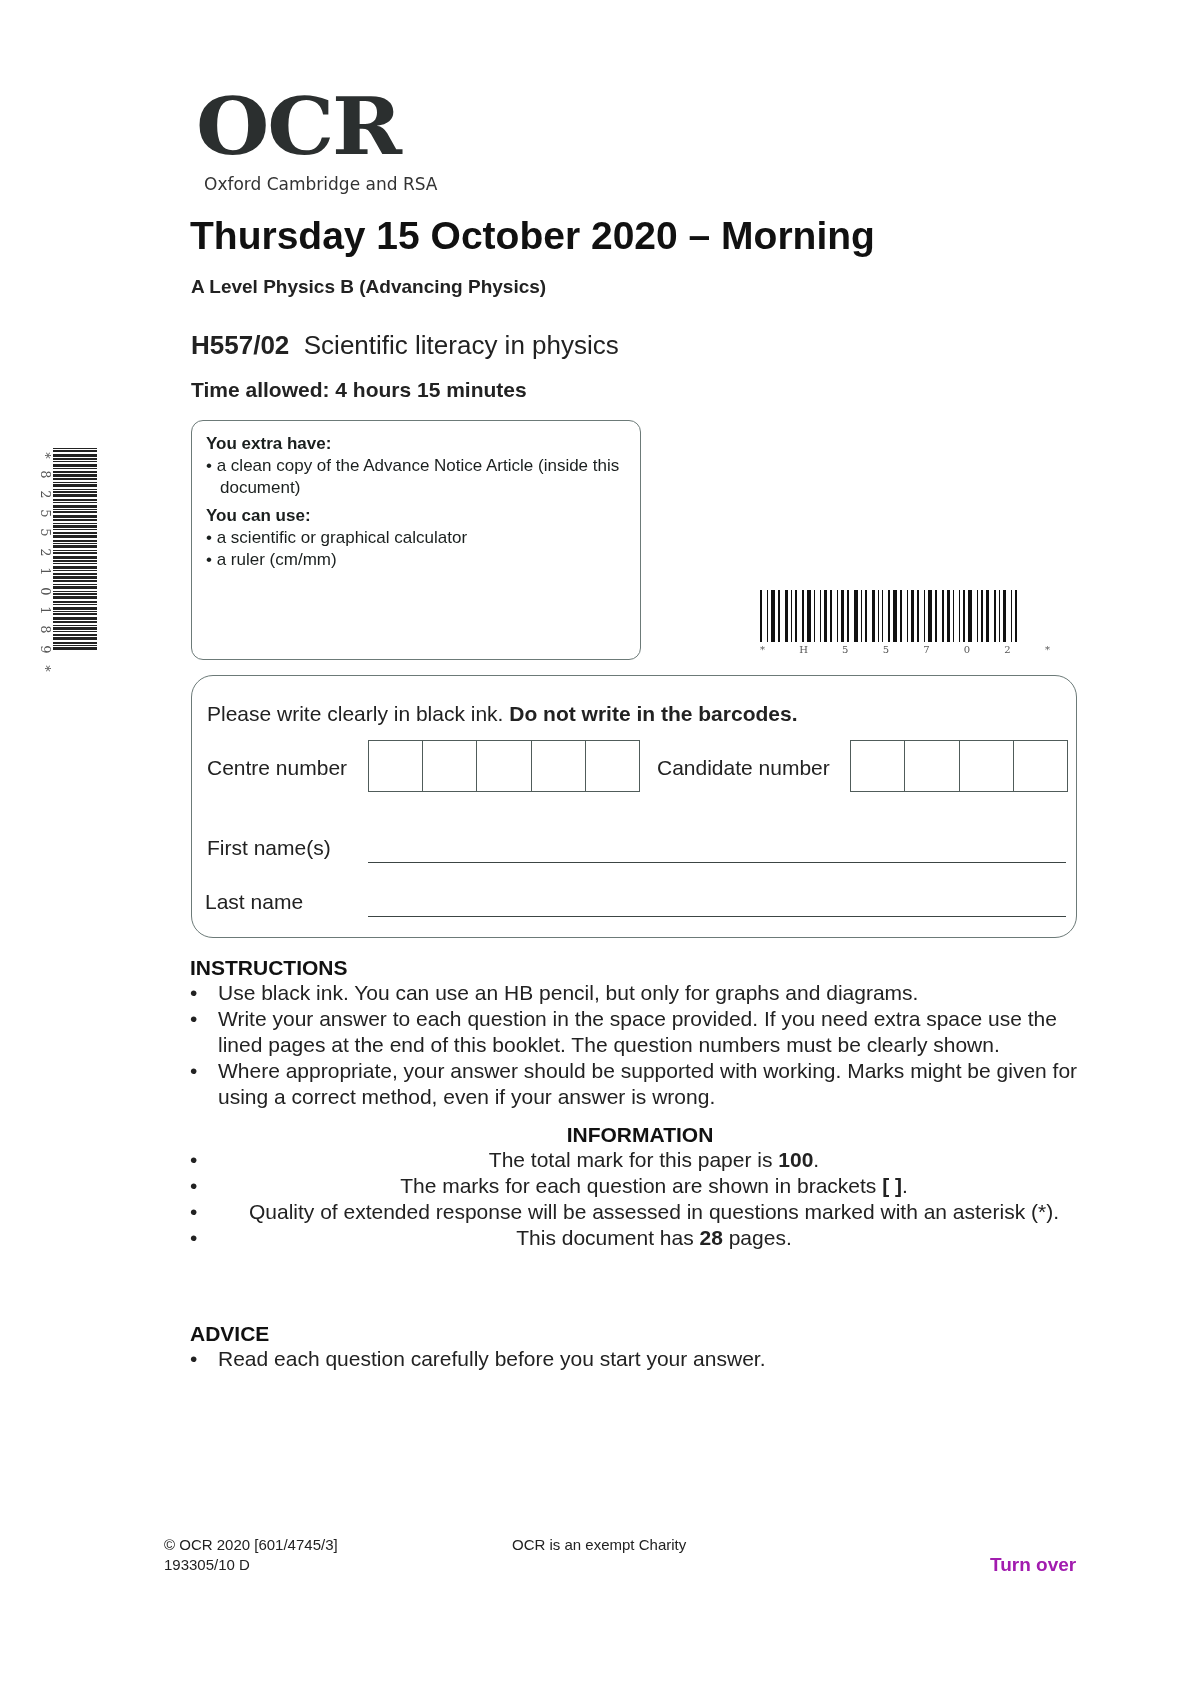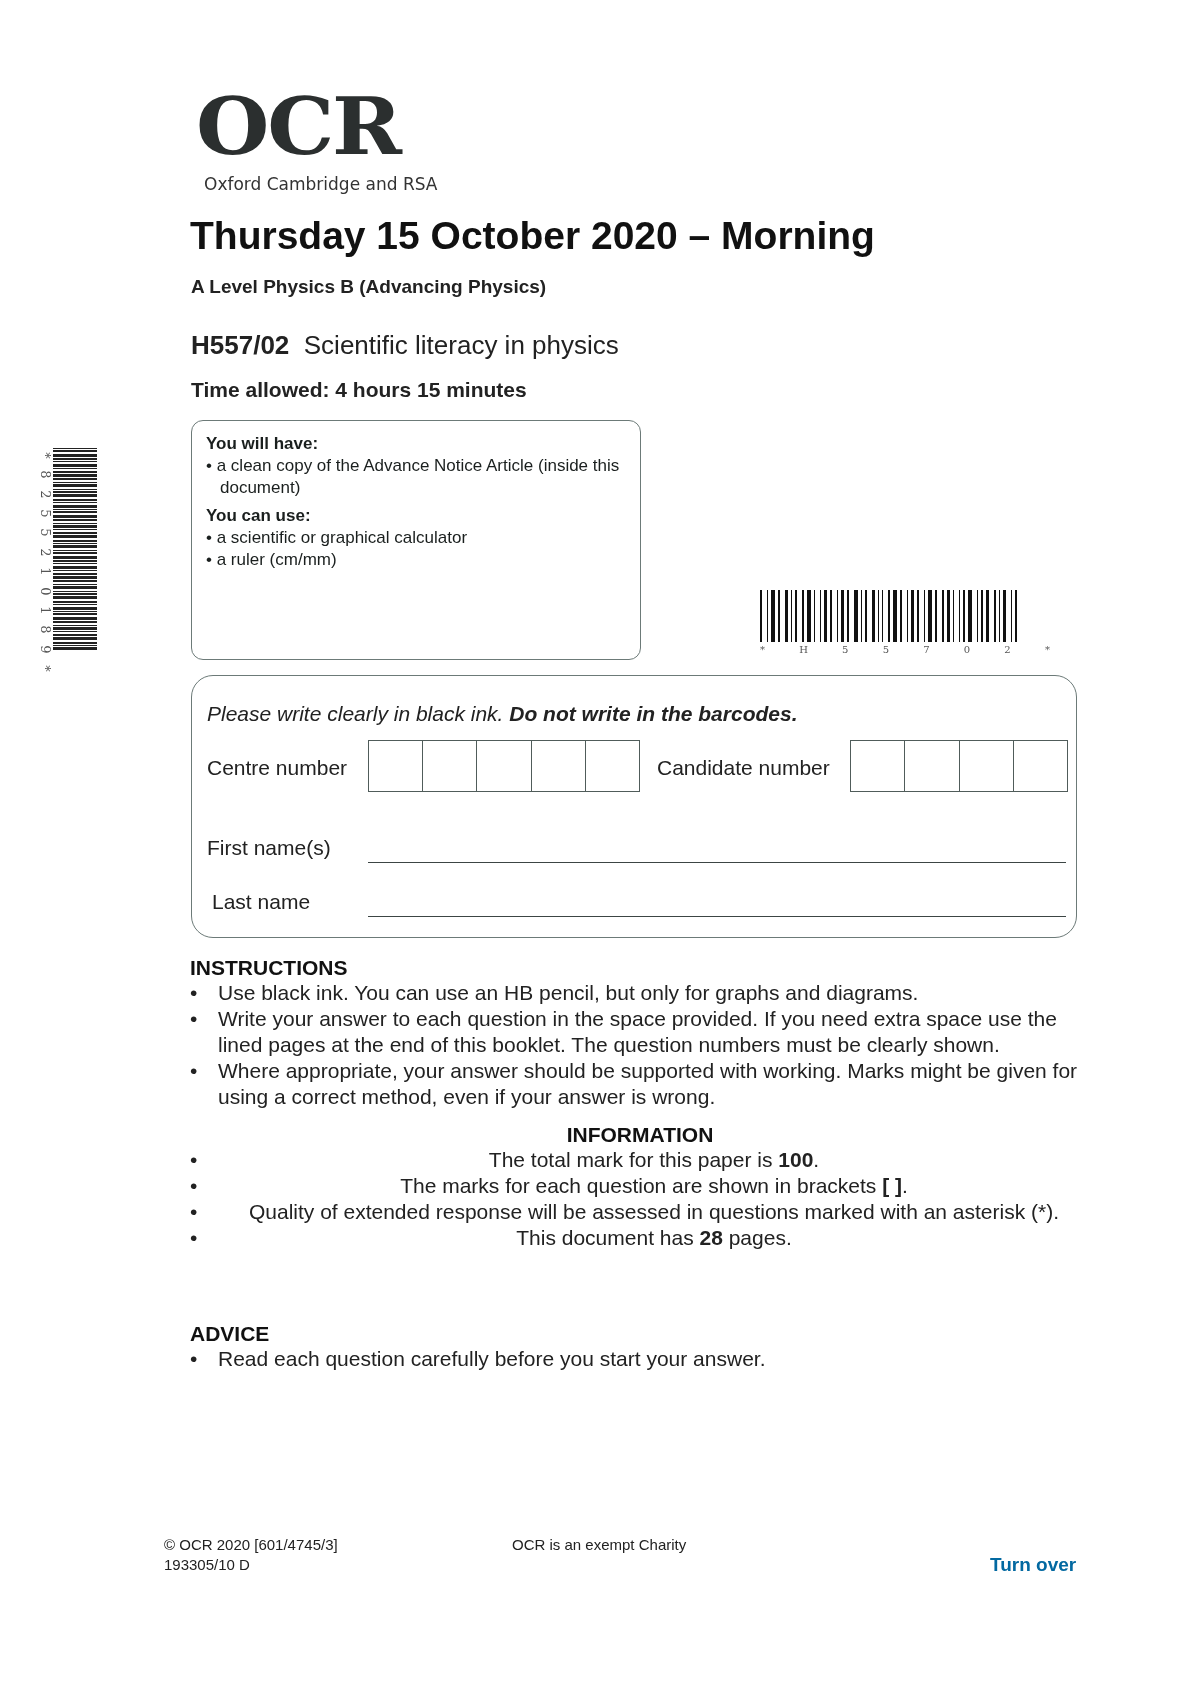--- a/index.html
+++ b/index.html
@@ -22,49 +22,49 @@
   .box1 li::before{content:"• ";}
   .barcode-right{left:760px;top:590px;width:290px;height:52px;display:flex;align-items:stretch;}
   .barcode-right span{background:#111;height:100%;display:block;}
   .bc-label{left:760px;top:644px;width:290px;display:flex;justify-content:space-between;font-family:"DejaVu Serif",serif;font-size:10px;color:#555;}
   .barcode-left{left:53px;top:448px;width:44px;height:228px;display:flex;flex-direction:column;}
   .barcode-left span{background:#222;width:100%;display:block;}
   .bcl-label{left:38px;top:448px;width:14px;height:228px;display:flex;flex-direction:column;justify-content:space-between;
              font-family:"DejaVu Serif",serif;font-size:13px;color:#555;}
   .bcl-label span{transform:rotate(90deg);display:block;text-align:center;}
   .box2{left:191px;top:675px;width:886px;height:263px;border:1.5px solid #6c7a78;border-radius:22px;box-sizing:border-box;}
-  .please{left:207px;top:702px;font-size:21px;color:#222;font-style:italic;}
+  .please{left:207px;top:702px;font-size:21px;color:#222;}
   .please b{font-weight:bold;}
   .lbl{font-size:21px;color:#222;}
   .boxes{display:flex;border:1.5px solid #505c5a;box-sizing:border-box;}
   .boxes div{border-right:1.5px solid #505c5a;box-sizing:border-box;}
   .boxes div:last-child{border-right:none;}
   .line{border-top:1.5px solid #3c4544;height:0;}
   .sec-h{font-size:21px;font-weight:bold;color:#111;}
   .list{list-style:none;margin:0;padding:0;font-size:21px;line-height:26px;color:#222;}
   .list li{position:relative;padding-left:28px;}
   .list li::before{content:"•";position:absolute;left:0;}
   .foot{font-size:15px;color:#222;}
-  .turn{font-size:19px;font-weight:bold;color:#0369a1;}
+  .turn{font-size:19px;font-weight:bold;color:#a21caf;}
 </style>
 </head>
 <body>
 
 <div class="abs logo">OCR</div>
 <div class="abs tagline">Oxford Cambridge and RSA</div>
 <div class="abs date">Thursday 15 October 2020 – Morning</div>
 <div class="abs subject">A Level Physics B (Advancing Physics)</div>
 <div class="abs code-line">
   <b>H557/02</b>&nbsp;
   <span>Scientific literacy in physics</span>
 </div>
 <div class="abs time">Time allowed: 4 hours 15 minutes</div>
 
 <div class="abs box1">
-  <h4>You will have:</h4>
+  <h4>You extra have:</h4>
   <ul>
     <li>a clean copy of the Advance Notice Article (inside this document)</li>
   </ul>
   <h4>You can use:</h4>
   <ul>
     <li>a scientific or graphical calculator</li>
     <li>a ruler (cm/mm)</li>
   </ul>
 </div>
 
@@ -218,21 +218,21 @@
 </div>
 <div class="abs lbl" style="left:657px;top:756px;">Candidate number</div>
 <div class="abs boxes" style="left:850px;top:740px;width:218px;height:52px;">
   <div style="flex:1"></div>
   <div style="flex:1"></div>
   <div style="flex:1"></div>
   <div style="flex:1"></div>
 </div>
 <div class="abs lbl" style="left:207px;top:836px;">First name(s)</div>
 <div class="abs line" style="left:368px;top:862px;width:698px;"></div>
-<div class="abs lbl" style="left:212px;top:890px;">Last name</div>
+<div class="abs lbl" style="left:205px;top:890px;">Last name</div>
 <div class="abs line" style="left:368px;top:916px;width:698px;"></div>
 
 <div class="abs" style="left:190px;top:956px;width:900px;">
   <div class="sec-h">INSTRUCTIONS</div>
   <ul class="list">
     <li><span>Use black ink. You can use an HB pencil, but only for graphs and diagrams.</span></li>
     <li><span>Write your answer to each question in the space provided. If you need extra space use the lined pages at the end of this booklet. The question numbers must be clearly shown.</span></li>
     <li><span>Where appropriate, your answer should be supported with working. Marks might be given for using a correct method, even if your answer is wrong.</span></li>
   </ul>
 </div>

